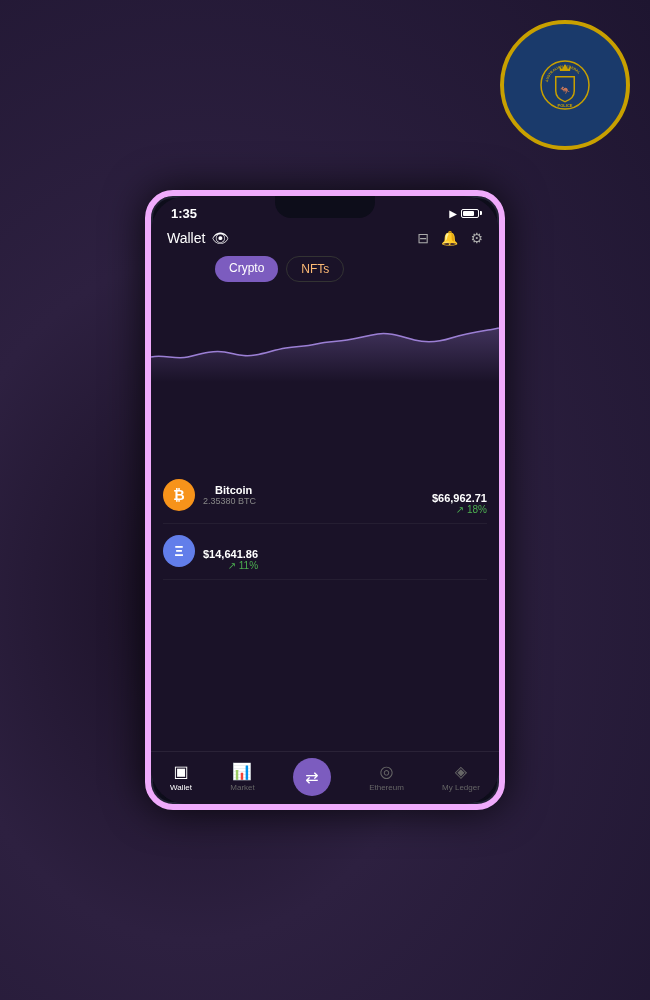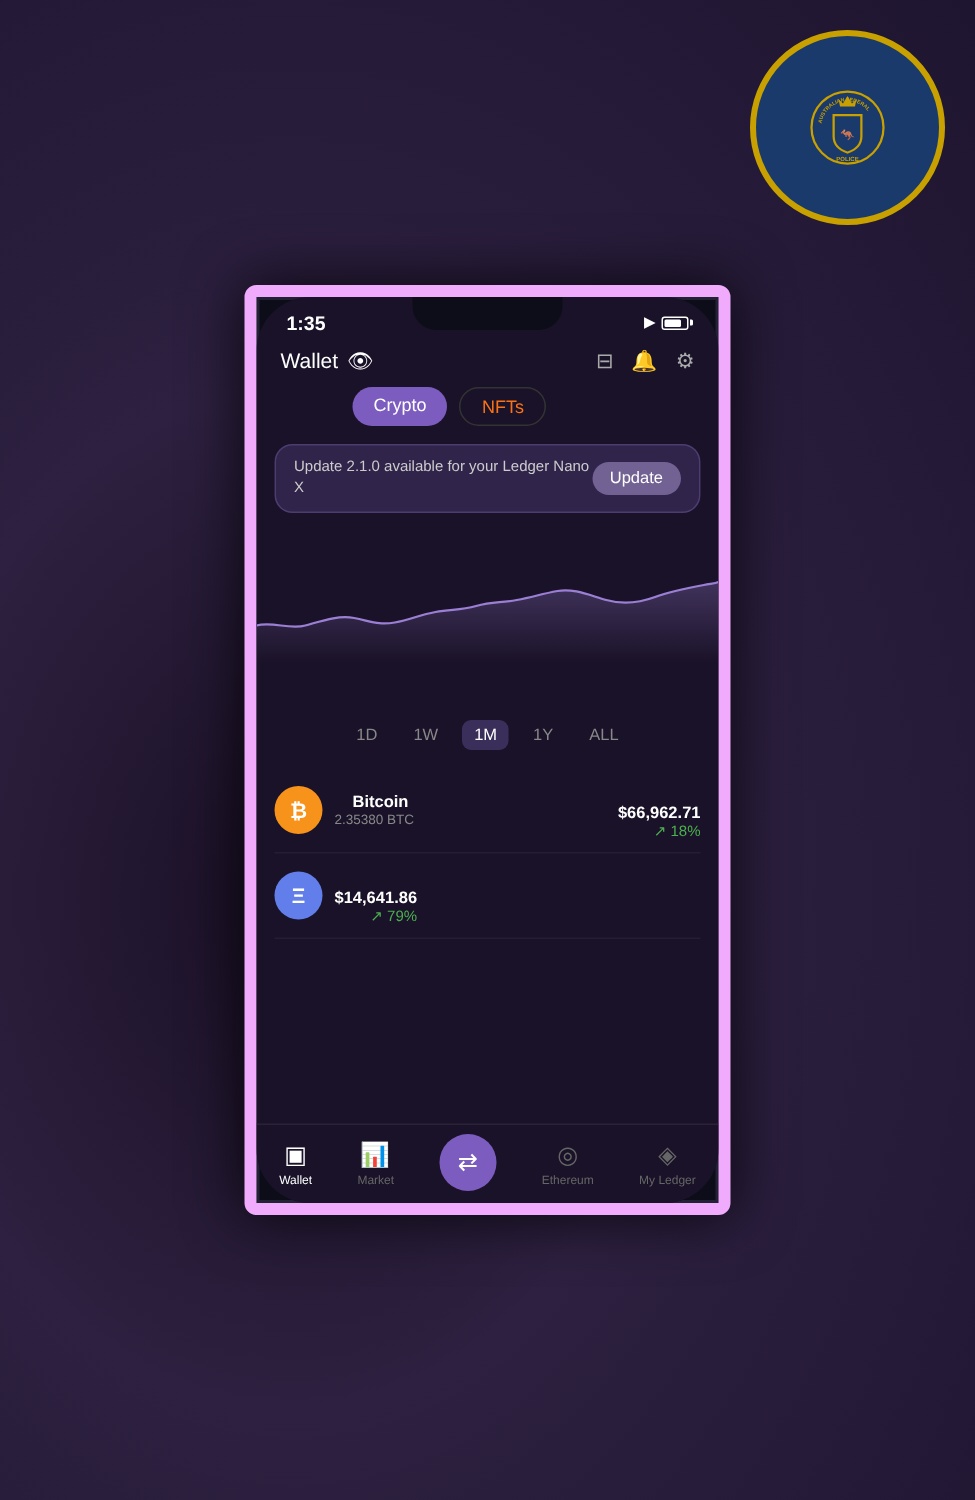--- a/index.html
+++ b/index.html
@@ -50,25 +50,25 @@
       position: relative;
     }
 
     .afp-crest {
       width: 50px;
       height: 50px;
     }
 
     
     .phone {
-      width: 324px;
+      width: 360px;
       height: 620px;
       background: #0d0d1a;
-      border-radius: 8px;
-      border: 8px solid #f0abfc;
+      border-radius: 28px;
+      border: 6px solid #f0abfc;
       position: relative;
       z-index: 5;
       overflow: hidden;
       box-shadow: 0 0 40px rgba(0,0,0,0.8), inset 0 0 0 2px #222235;
     }
 
     
     .notch {
       position: absolute;
       top: 0;
@@ -187,21 +187,21 @@
       font-weight: 500;
       color: white;
     }
 
     .tab-active {
       background: #7c5cbf;
     }
 
     .tab-inactive {
       background: transparent;
-      color: #f97316;
+      color: #fdba74;
       border: 1px solid #333;
     }
 
     
     .update-banner {
       margin: 6px 12px;
       background: rgba(100, 80, 160, 0.3);
       border: 1px solid rgba(150, 120, 200, 0.3);
       border-radius: 12px;
       padding: 8px 12px;
@@ -450,68 +450,57 @@
 
     <div class="tabs">
       <div class="tab tab-active">
         <span>Crypto</span>
       </div>
       <div class="tab tab-inactive">
         <span>NFTs</span>
       </div>
     </div>
 
-    <div class="update-banner">
-      <span class="update-text">Update 2.1.0 available for your Ledger Nano X</span>
-      <button class="update-btn">Update</button>
-    </div>
 
 
     <div class="chart-area">
       <svg class="chart-svg" viewBox="0 0 284 90" preserveAspectRatio="none">
         <defs>
           <linearGradient id="chartGrad" x1="0" y1="0" x2="0" y2="1">
             <stop offset="0%" stop-color="#9b7fd4" stop-opacity="0.3"></stop>
             <stop offset="100%" stop-color="#9b7fd4" stop-opacity="0"></stop>
           </linearGradient>
         </defs>
 
         <path d="M0,65 C10,62 20,68 30,65 C40,62 50,58 60,60 C70,62 75,65 85,63 C95,61 100,58 110,56 C120,54 125,55 135,52 C145,49 150,50 160,48 C170,46 175,44 185,42 C195,40 205,45 215,48 C225,51 235,50 245,46 C255,42 265,40 275,38 C280,37 282,37 284,36" fill="none" stroke="#9b7fd4" stroke-width="1.5"></path>
 
         <path d="M0,65 C10,62 20,68 30,65 C40,62 50,58 60,60 C70,62 75,65 85,63 C95,61 100,58 110,56 C120,54 125,55 135,52 C145,49 150,50 160,48 C170,46 175,44 185,42 C195,40 205,45 215,48 C225,51 235,50 245,46 C255,42 265,40 275,38 C280,37 282,37 284,36 L284,90 L0,90 Z" fill="url(#chartGrad)"></path>
       </svg>
     </div>
 
-    <div class="time-filters">
-      <button class="time-filter">1D</button>
-      <button class="time-filter">1W</button>
-      <button class="time-filter time-filter-active">1M</button>
-      <button class="time-filter">1Y</button>
-      <button class="time-filter">ALL</button>
-    </div>
 
     <div class="crypto-list">
 
       <div class="crypto-item">
         <div class="crypto-icon btc-icon">₿</div>
         <div class="crypto-info">
           <div class="crypto-name">Bitcoin</div>
           <div class="crypto-amount">2.35380 BTC</div>
         </div>
         <div class="crypto-price">
           <div class="crypto-value">$66,962.71</div>
           <div class="crypto-pct">↗ 18%</div>
         </div>
       </div>
 
       <div class="crypto-item">
         <div class="crypto-icon eth-icon">Ξ</div>
         <div class="crypto-price">
           <div class="crypto-value">$14,641.86</div>
-          <div class="crypto-pct">↗ 79%</div>
+          <div class="crypto-pct">↗ 11%</div>
         </div>
       </div>
 
     </div>
 
     <div style="flex:1;"></div>
 
     <div class="bottom-nav">
       <div class="nav-item nav-active">
         <span class="nav-icon">▣</span>

